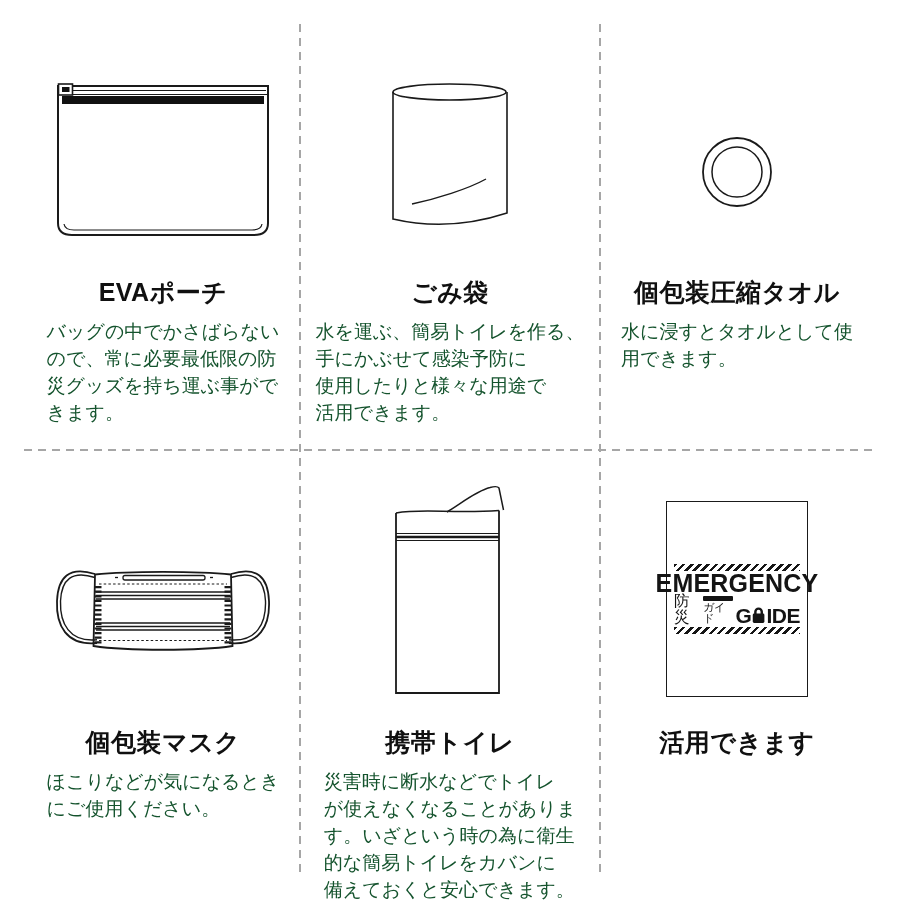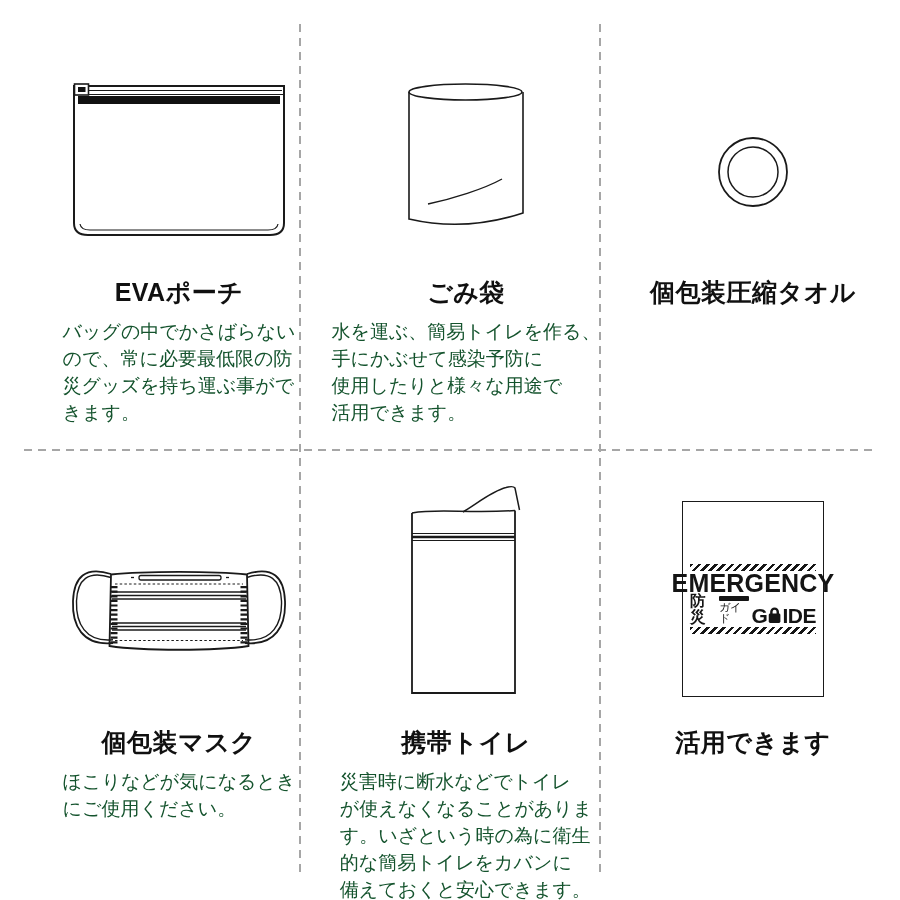--- a/index.html
+++ b/index.html
@@ -8,21 +8,21 @@
     font-family:"Liberation Sans",sans-serif;color:#1a1a1a;
   }
   
   .divider{position:absolute;}
   .divider.v{top:24px;height:852px;width:2px;
     background:repeating-linear-gradient(to bottom,#a6a6a6 0 8px,transparent 8px 14px);}
   .divider.h{left:24px;width:852px;height:2px;top:449px;
     background:repeating-linear-gradient(to right,#a6a6a6 0 8px,transparent 8px 14px);}
   .grid{
     position:absolute;inset:0;display:grid;
-    grid-template-columns:300px 300px 300px;grid-template-rows:450px 450px;padding-left:16px;
+    grid-template-columns:300px 300px 300px;grid-template-rows:450px 450px;
   }
   .cell{overflow:hidden;}
   .inner{width:300px;display:flex;flex-direction:column;align-items:center;}
   .c1 .inner{transform:translateX(13px);}
   .c3 .inner{transform:translateX(-13px);}
   .art{height:270px;width:100%;display:flex;align-items:flex-end;justify-content:center;}
   .title{
     margin:8px 0 0 0;font-size:25px;line-height:28px;font-weight:700;color:#101010;
     text-align:center;letter-spacing:0.5px;white-space:nowrap;
   }
@@ -41,21 +41,21 @@
   .art-guide .booklet{margin-bottom:23px;}
   
   .booklet{width:142px;height:196px;border:1.6px solid #1a1a1a;background:#fff;
     display:flex;align-items:center;justify-content:center;box-sizing:border-box;}
   .logo{display:flex;flex-direction:column;align-items:center;width:126px;}
   .hatch{height:7px;align-self:stretch;
     background:repeating-linear-gradient(135deg,#161616 0 2.6px,transparent 2.6px 5.8px);}
   .logo-top{font-size:25px;font-weight:800;line-height:20px;margin-top:2px;
     letter-spacing:0.2px;color:#141414;white-space:nowrap;}
   .logo-row{display:flex;align-items:flex-end;line-height:1;margin:0 0 3px 0;}
-  .logo-jp-main{font-size:15.5px;font-weight:700;color:#141414;letter-spacing:-0.5px;}
+  .logo-jp-main{font-size:15.5px;font-weight:400;color:#141414;letter-spacing:-0.5px;}
   .jp-stack{display:flex;flex-direction:column;align-items:center;gap:1.5px;margin:0 2px 0 1px;}
   .mini-badge{width:30px;height:4.5px;background:#141414;border-radius:1px;}
   .logo-jp-small{font-size:11px;font-weight:400;line-height:1;color:#141414;letter-spacing:-0.5px;}
   .logo-g,.logo-ide{font-size:21px;font-weight:800;line-height:0.82;color:#141414;letter-spacing:-0.5px;}
   .padlock{margin:0 1px;}
 </style>
 </head>
 <body>
 
 <div class="canvas">
@@ -106,20 +106,22 @@
 
     <section class="cell c3">
       <div class="inner">
         <div class="art art-towel">
           <svg width="72" height="72" viewBox="0 0 72 72">
             <circle class="ln" stroke-width="1.8" cx="36" cy="36" r="34"></circle>
             <circle class="ln" stroke-width="1.5" cx="36" cy="36" r="25"></circle>
           </svg>
         </div>
         <h3 class="title">個包装圧縮タオル</h3>
+        <p class="desc">水に浸すとタオルとして使
+用できます。</p>
       </div>
     </section>
 
     <section class="cell c1">
       <div class="inner">
         <div class="art art-mask">
           <svg width="220" height="92" viewBox="0 0 220 92">
             <path class="ln" stroke-width="1.8" d="M42,11 C16,3 5,14 4,38 C3,62 13,83 44,80"></path>
             <path class="ln" stroke-width="1.4" d="M42,14.5 C19,7 8.5,16.5 7.5,38 C6.8,60 16,79.5 44,76.8"></path>
             <path class="ln" stroke-width="1.8" d="M178,11 C204,3 215,14 216,38 C217,62 207,83 176,80"></path>

